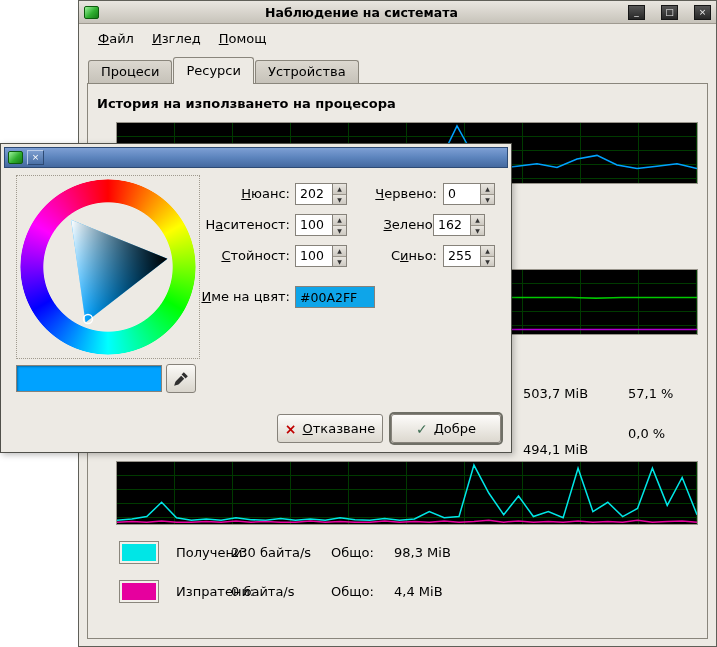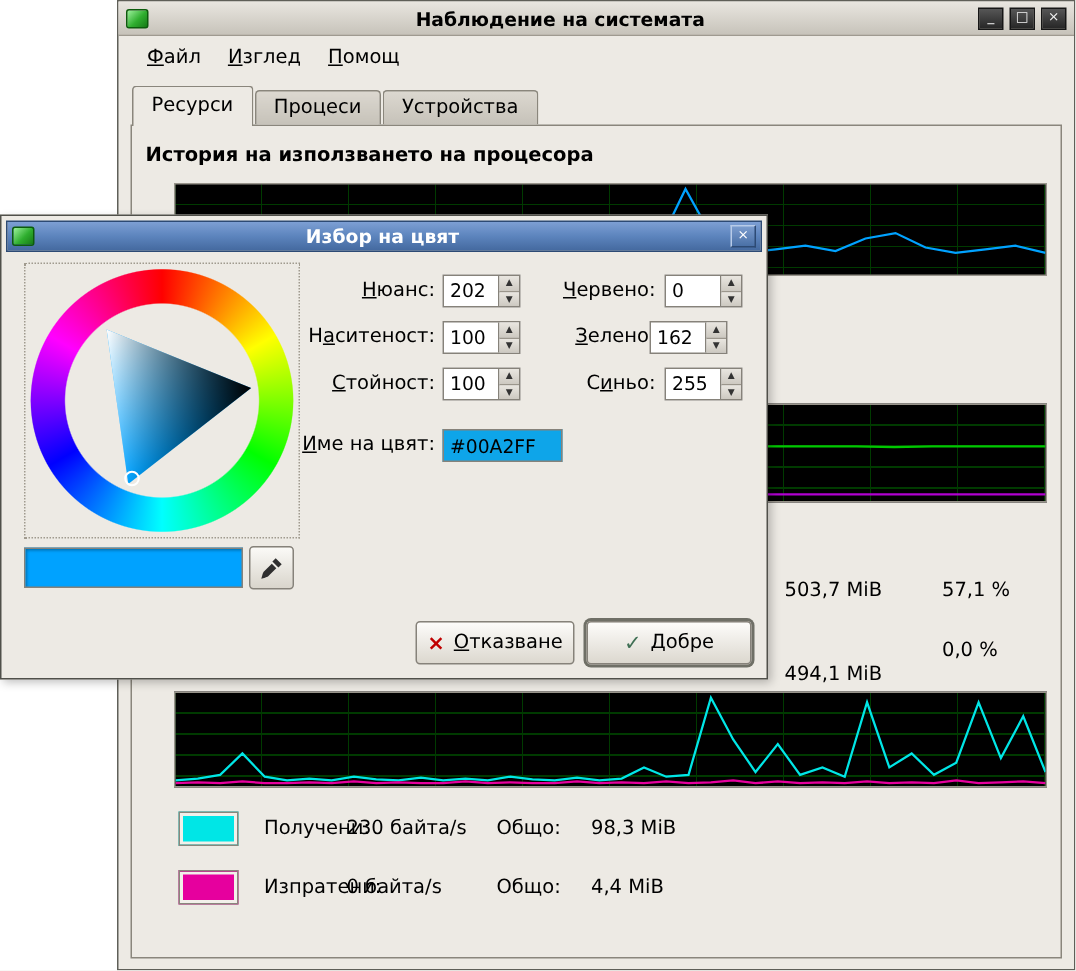--- a/index.html
+++ b/index.html
@@ -2,21 +2,21 @@
 <html><head>
 <meta charset="utf-8">
 <style>
   * { margin:0; padding:0; box-sizing:border-box; }
   body { font-family:"DejaVu Sans","Liberation Sans",sans-serif; font-size:13px; color:#000; background:#fff; }
   .stage { position:relative; width:717px; height:647px; background:#fff; overflow:hidden; }
 
   
   .main-window { position:absolute; left:78px; top:0; width:639px; height:647px;
     background:#edeae4; border:1px solid #5f5f58; }
-  .mw-titlebar { height:23px; display:flex; align-items:center; gap:0; padding:0 5px;
+  .mw-titlebar { height:23px; display:flex; align-items:center; gap:12px; padding:0 5px;
     background:linear-gradient(#e9e6e0,#c7c3ba); border-bottom:1px solid #9f9a90; }
   .app-icon { width:15px; height:13px; border:1px solid #0c5c0c; border-radius:2px;
     background:linear-gradient(135deg,#9df29d 0%,#2fae2f 55%,#167a16 100%); flex:0 0 auto; }
   .mw-title { flex:1; text-align:center; font-weight:bold; font-size:12.5px; }
   .win-btn { width:17px; height:15px; margin-left:4px; background:linear-gradient(#565656,#262626);
     border:1px solid #161616; color:#f0f0f0; font-size:9px; line-height:13px; text-align:center; cursor:default; }
   .menubar { display:flex; padding:4px 10px 2px; }
   .menu-item { padding:3px 9px; }
   .tabbar { position:absolute; top:56px; left:9px; display:flex; align-items:flex-end; z-index:3; height:27px; }
   .tab { height:23px; line-height:21px; padding:0 12px; margin-right:1px; margin-bottom:1px;
@@ -97,22 +97,22 @@
       <span class="win-btn">×</span>
     </div>
 
     <div class="menubar">
       <span class="menu-item"><u>Ф</u>айл</span>
       <span class="menu-item"><u>И</u>зглед</span>
       <span class="menu-item"><u>П</u>омощ</span>
     </div>
 
     <div class="tabbar">
+      <span class="tab">Процеси</span>
       <span class="tab active">Ресурси</span>
-      <span class="tab">Процеси</span>
       <span class="tab">Устройства</span>
     </div>
 
     <div class="page">
       <div class="section-heading" style="left:9px; top:12px;">История на използването на процесора</div>
 
       <div class="chart" style="left:28px; top:38px; width:582px; height:62px;">
         <svg viewBox="0 0 100 100" preserveAspectRatio="none">
             <polyline points="0.00,80.00 3.45,76.00 6.90,82.00 10.34,74.00 13.79,78.00 17.24,72.00 20.69,80.00 24.14,76.00 27.59,70.00 31.03,78.00 34.48,74.00 37.93,82.00 41.38,76.00 44.83,80.00 48.28,72.00 51.72,78.00 55.17,74.00 58.62,5.00 62.07,65.00 65.52,76.00 68.97,72.00 72.41,68.00 75.86,74.00 79.31,60.00 82.76,54.00 86.21,70.00 89.66,76.00 93.10,72.00 96.55,68.00 100.00,76.00" fill="none" stroke="#00a2ff" stroke-width="1.5" vector-effect="non-scaling-stroke"></polyline>
           </svg>
@@ -151,21 +151,20 @@
         <span class="legend-text" style="left:143px;">0 байта/s</span>
         <span class="legend-text" style="left:243px;">Общо:</span>
         <span class="legend-text" style="left:306px;">4,4 MiB</span>
       </div>
     </div>
   </div>
 
   <div class="dialog">
     <div class="dlg-titlebar">
       <span class="app-icon"></span>
-      <span class="dlg-title">Избор на цвят</span>
       <span class="dlg-close">×</span>
     </div>
 
     <div class="dlg-content">
 
       <div class="wheel-box">
         <div class="wheel">
           <div class="hue-ring"></div>
           <svg viewBox="0 0 176 176">
             <defs>

